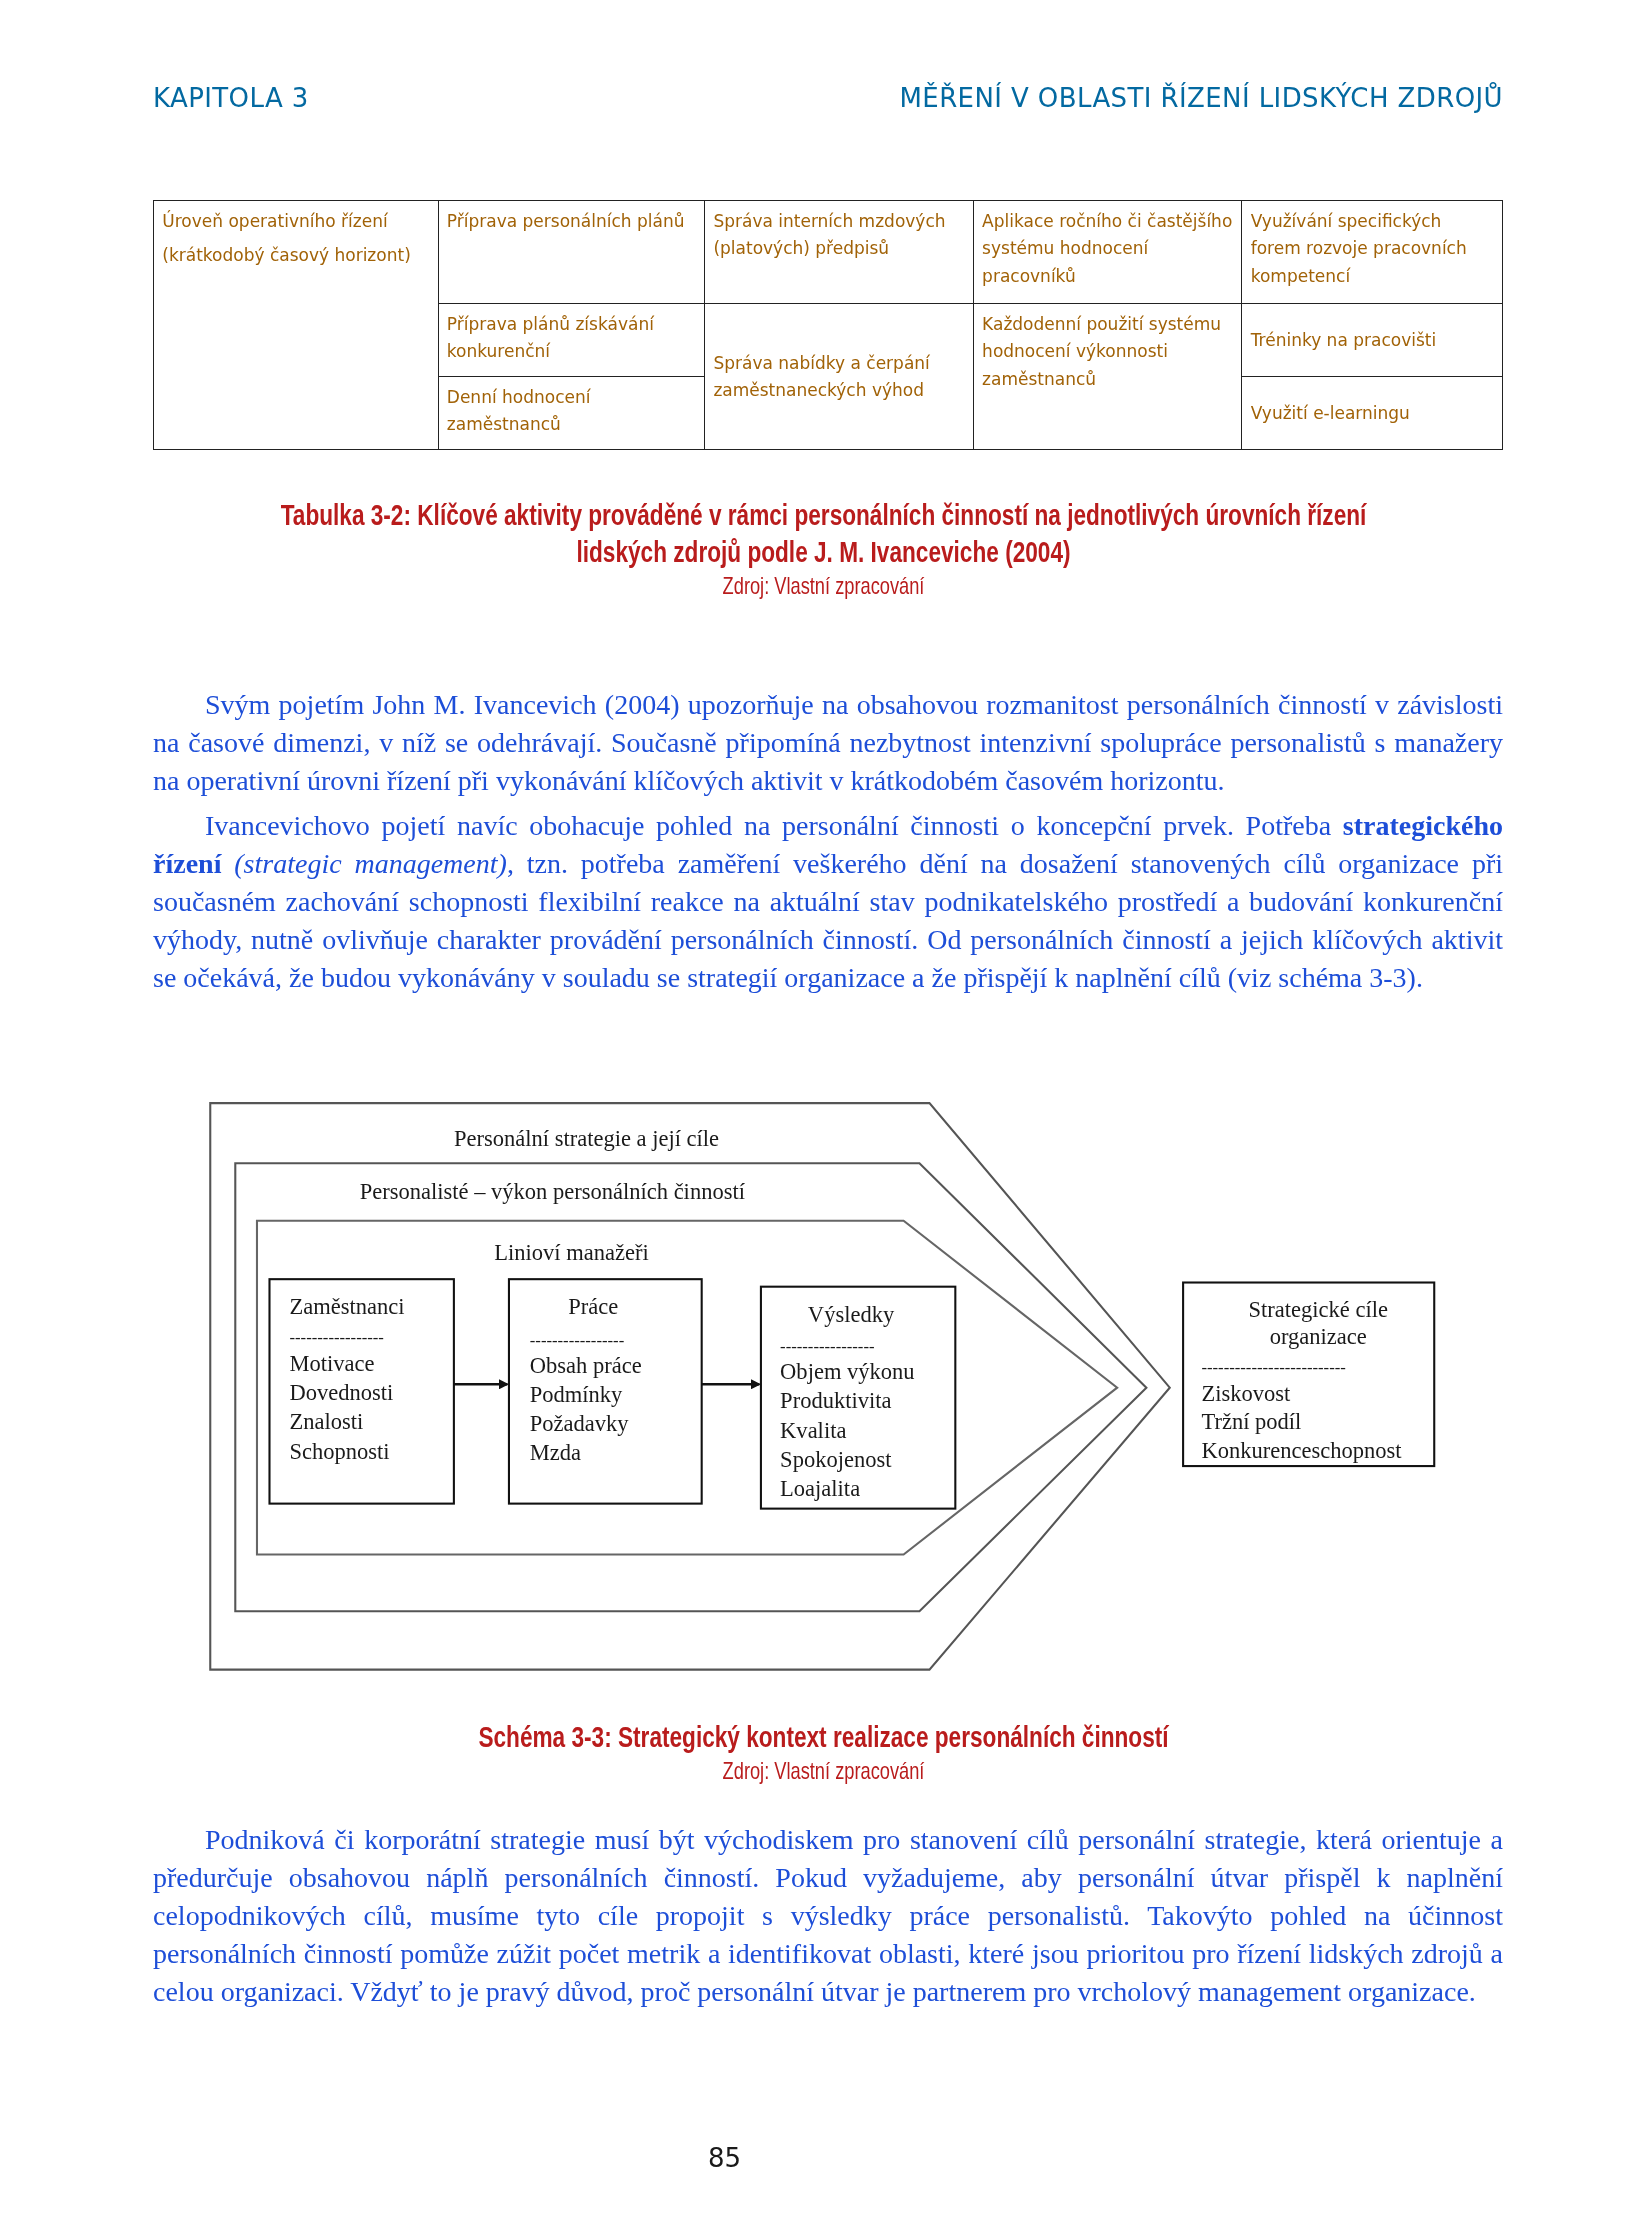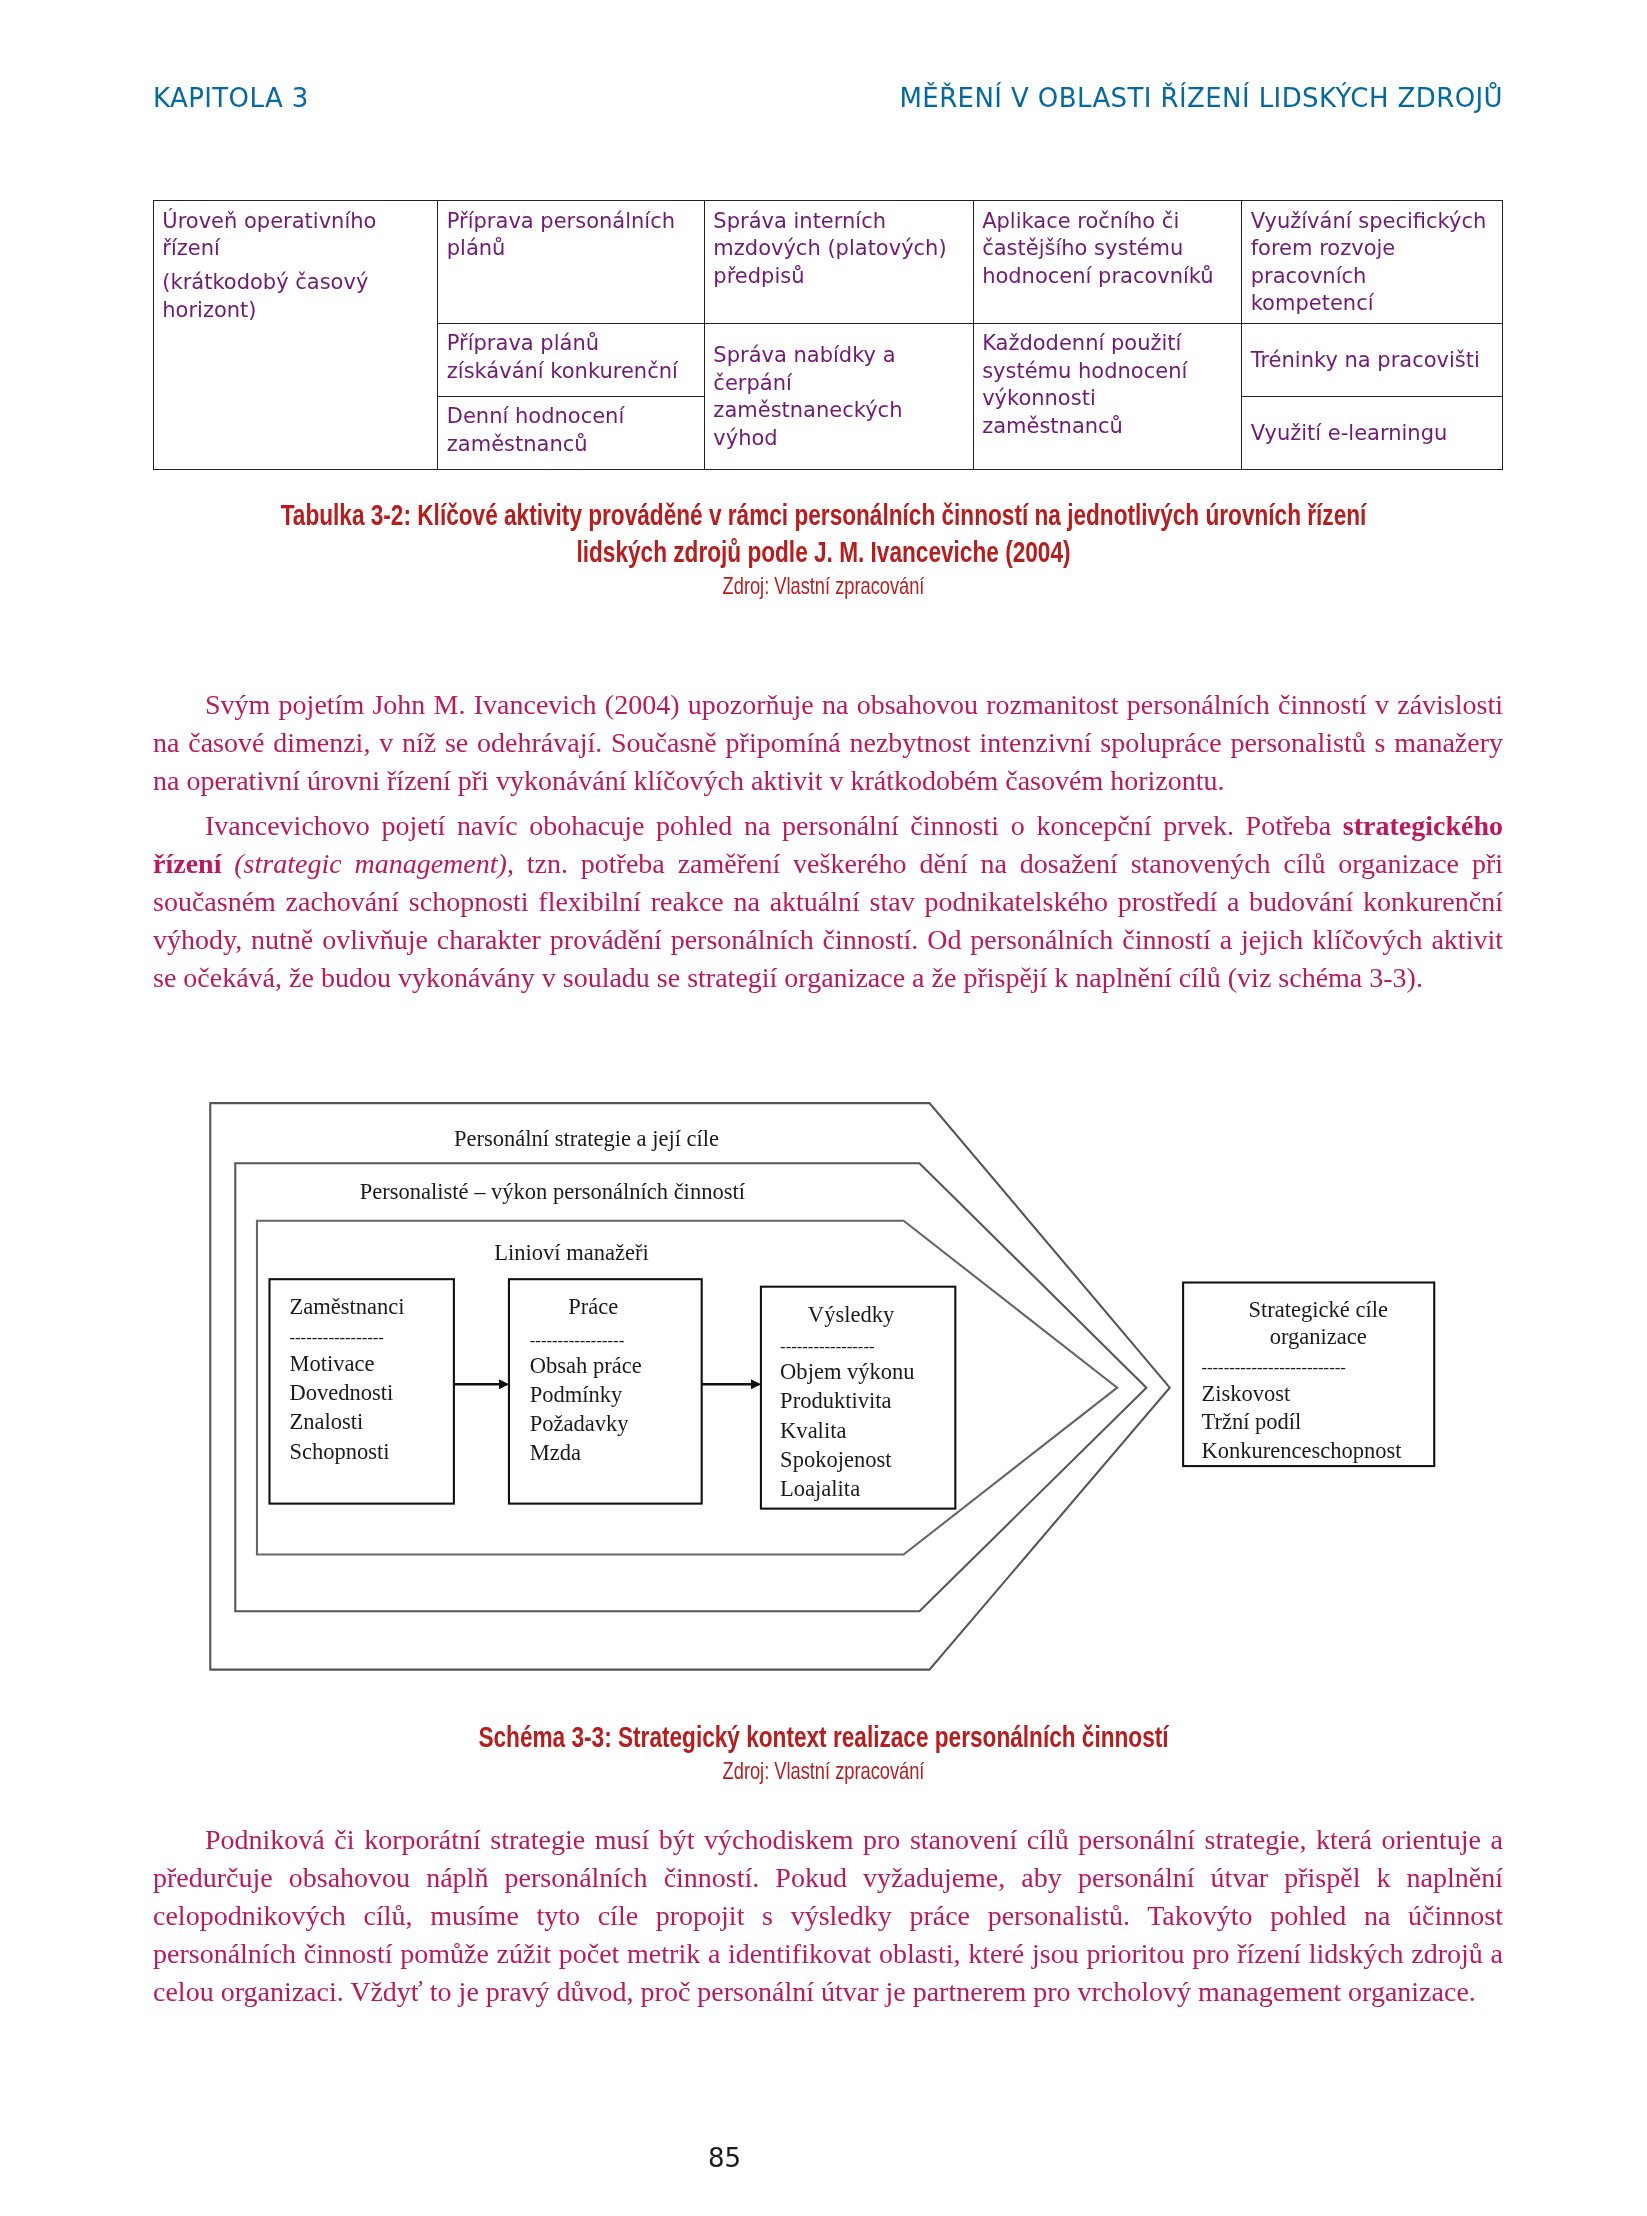--- a/index.html
+++ b/index.html
@@ -1,30 +1,30 @@
 <!DOCTYPE html>
 <html style="font-size:13.4px"><head>
 <meta charset="utf-8">
 <style>
   html, body { margin:0; padding:0; background:#fff; }
   body { width:1647px; height:2216px; position:relative; overflow:hidden; color:#111; }
   .hdr { position:absolute; top:83px; font-family:"DejaVu Sans", sans-serif; font-size:26px; letter-spacing:0.4px; color:#0369a1; }
   .hdr-left { left:153px; }
   .hdr-right { right:144px; }
 
-  table.act { position:absolute; left:153px; top:200px; width:1350px; border-collapse:collapse; font-family:"DejaVu Sans", sans-serif; font-size:21px; line-height:27.5px; color:#701a75; }
+  table.act { position:absolute; left:153px; top:200px; width:1350px; border-collapse:collapse; font-family:"DejaVu Sans", sans-serif; font-size:17px; line-height:27.5px; color:#a16207; }
   table.act td { border:1.7px solid #222; vertical-align:top; padding:6.7px 8.3px 5px 8.3px; }
   table.act td.mid { vertical-align:middle;margin-top:29px; }
   table.act td .sub { margin-top:6.7px; }
 
   .caption { position:absolute; left:0; width:1647px; text-align:center; font-family:"Liberation Sans", sans-serif; color:#b91c1c; }
   .cap-title { font-weight:bold; font-size:29px; line-height:37px; transform:scaleX(0.78); transform-origin:center; }
   .cap-src { font-size:23.4px; line-height:30px; transform:scaleX(0.78); transform-origin:center; }
 
-  .para { position:absolute; left:153px; width:1350px; font-family:"Liberation Serif", serif; font-size:28px; line-height:38px; text-align:justify; color:#be185d; }
+  .para { position:absolute; left:153px; width:1350px; font-family:"Liberation Serif", serif; font-size:28px; line-height:38px; text-align:justify; color:#1d4ed8; }
   .para p { margin:0; text-indent:52px; }
 
   svg.diagram { position:absolute; left:0; top:0; }
   .dtext { font-family:"Liberation Serif", serif; fill:#1a1a1a; }
   .pagenum { position:absolute; top:2143px; left:0; width:1449px; text-align:center; font-family:"DejaVu Sans", sans-serif; font-size:26px; color:#1a1a1a; }
 </style>
 </head>
 <body>
 
 <div class="hdr hdr-left">KAPITOLA 3</div>

